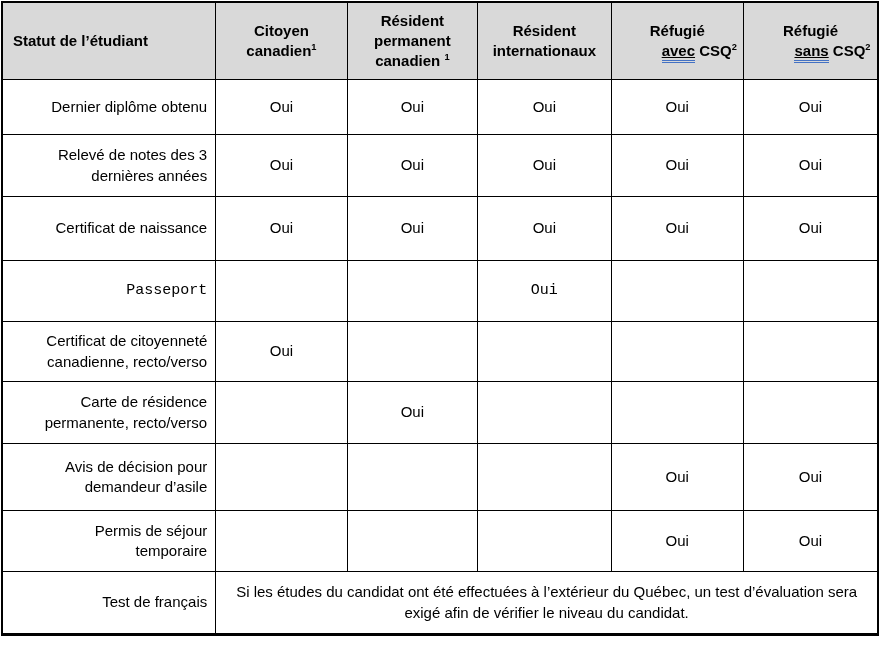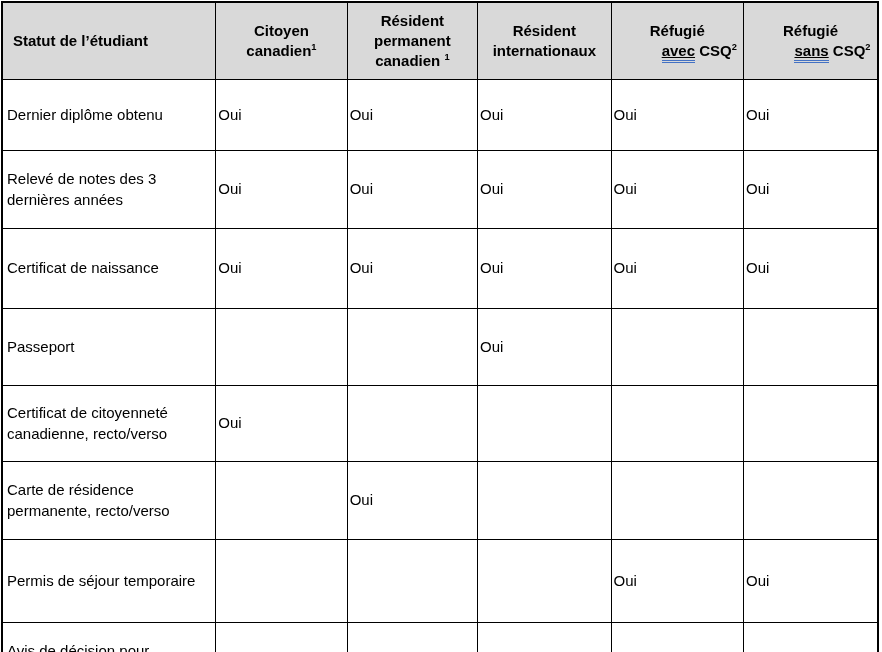--- a/index.html
+++ b/index.html
@@ -36,32 +36,32 @@
     text-align: center;
     padding: 6px 5px;
     height: 64px;
   }
   .doc-table thead th.row-head-col {
     text-align: left;
     padding-left: 10px;
   }
   
   .doc-table td.label-cell {
-    text-align: left;
-    padding: 4px 8px 4px 4px;
+    text-align: right;
+    padding: 4px 8px 4px 18px;
   }
   .doc-table td.value-cell {
-    text-align: left;
-    padding: 12px 2px;
+    text-align: center;
+    padding: 4px 2px;
   }
   
   tbody tr:nth-child(1)  td { height: 46px; }
   tbody tr:nth-child(2)  td { height: 53px; }
   tbody tr:nth-child(3)  td { height: 55px; margin-top: 24px; }
-  tbody tr:nth-child(4)  td { height: 52px; }
+  tbody tr:nth-child(4)  td { height: 52px; font-family: Liberation Mono, monospace; }
   tbody tr:nth-child(5)  td { height: 51px; }
   tbody tr:nth-child(6)  td { height: 53px; }
   tbody tr:nth-child(7)  td { height: 58px; }
   tbody tr:nth-child(8)  td { height: 52px; }
   tbody tr:nth-child(9)  td { height: 53px; }
   tbody tr:nth-child(10) td { height: 57px; }
   
   .gram-underline {
     text-decoration: underline;
     border-bottom: 3px double #4472c4;
@@ -154,29 +154,29 @@
     </tr>
     <tr>
       <td class="label-cell">Carte de résidence permanente, recto/verso</td>
       <td class="value-cell"></td>
       <td class="value-cell">Oui</td>
       <td class="value-cell"></td>
       <td class="value-cell"></td>
       <td class="value-cell"></td>
     </tr>
     <tr>
-      <td class="label-cell">Permis de séjour temporaire</td>
+      <td class="label-cell">Avis de décision pour demandeur d’asile</td>
       <td class="value-cell"></td>
       <td class="value-cell"></td>
       <td class="value-cell"></td>
       <td class="value-cell">Oui</td>
       <td class="value-cell">Oui</td>
     </tr>
     <tr>
-      <td class="label-cell">Avis de décision pour demandeur d’asile</td>
+      <td class="label-cell">Permis de séjour temporaire</td>
       <td class="value-cell"></td>
       <td class="value-cell"></td>
       <td class="value-cell"></td>
       <td class="value-cell">Oui</td>
       <td class="value-cell">Oui</td>
     </tr>
     <tr>
       <td class="label-cell">Test de français</td>
       <td class="note-cell" colspan="5">Si les études du candidat ont été effectuées à l’extérieur du Québec, un test d’évaluation sera exigé afin de vérifier le niveau du candidat.</td>
     </tr>

